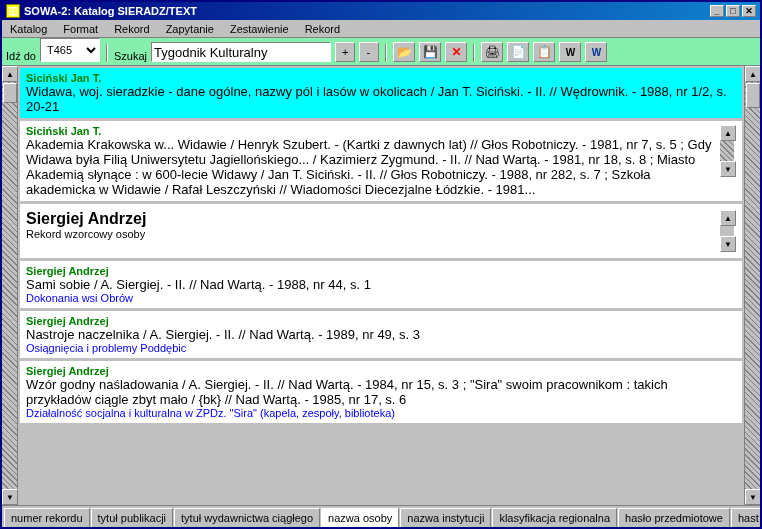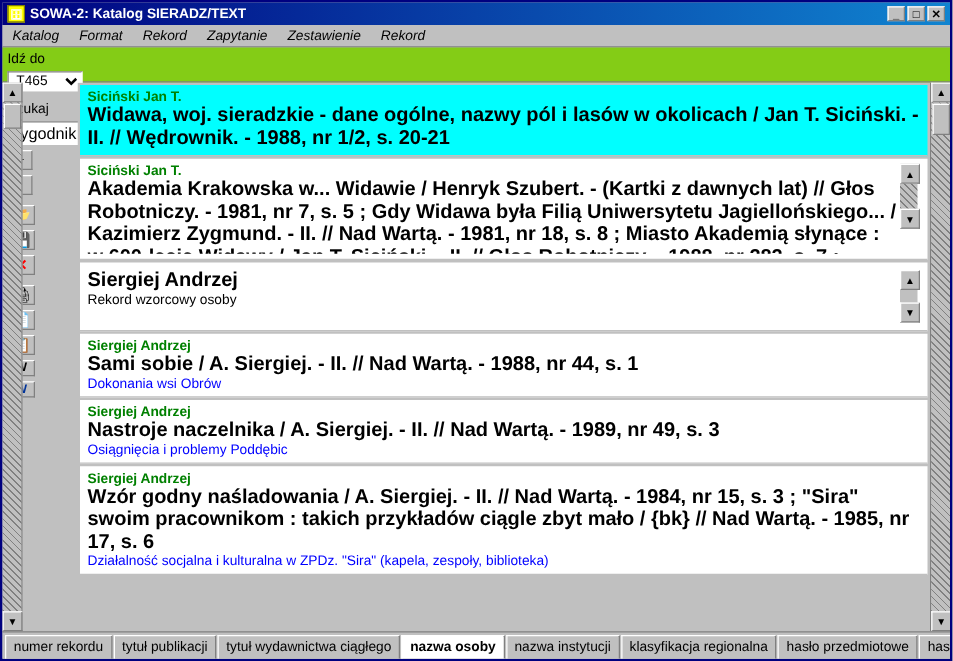--- a/index.html
+++ b/index.html
@@ -66,33 +66,31 @@
       gap: 8px;
       height: 18px;
       align-items: center;
     }
     .menu-item {
       font-size: 11px;
       cursor: pointer;
       padding: 1px 4px;
       text-decoration: none;
       color: black;
-      font-style: italic;
     }
 
     
     .toolbar {
-      background: #84cc16;
+      background: #86efac;
       padding: 3px 4px;
       display: flex;
-      align-items: flex-start;
+      align-items: flex-end;
       gap: 4px;
       height: 28px;
       border-bottom: 1px solid #808080;
-      flex-direction: column;
     }
     .toolbar-btn {
       background: #c0c0c0;
       border: 1px solid;
       border-color: #ffffff #808080 #808080 #ffffff;
       padding: 1px 6px;
       font-size: 11px;
       cursor: pointer;
       height: 20px;
       display: flex;
@@ -153,23 +151,22 @@
     }
     .record-entry.highlighted {
       background: cyan;
     }
     .record-author {
       color: #008000;
       font-weight: bold;
       font-size: 11px;
     }
     .record-title {
-      font-size: 16px;
+      font-size: 13px;
       color: black;
-      font-weight: bold;
     }
     .record-link {
       color: blue;
       font-size: 11px;
     }
 
     
     .bottom-tabs {
       height: 22px;
       background: #c0c0c0;
@@ -188,21 +185,21 @@
       padding: 0 6px;
       font-size: 11px;
       cursor: pointer;
       white-space: nowrap;
       height: 19px;
       display: flex;
       align-items: center;
     }
     .tab.active {
       background: white;
-      font-weight: bold;
+      font-weight: normal;
     }
     .small-scroll-btn {
       width: 16px;
       height: 16px;
       background: #c0c0c0;
       border: 1px solid;
       border-color: #ffffff #808080 #808080 #ffffff;
       font-size: 8px;
       display: flex; align-items: center; justify-content: center;
       cursor: pointer;
@@ -260,21 +257,21 @@
   <div class="main-area" style="flex:1;display:flex;overflow:hidden;">
 
     <div style="display:flex;flex-direction:column;width:16px;background:#c0c0c0;border-right:1px solid #808080;">
       <div class="small-scroll-btn">▲</div>
       <div style="flex:1;background:repeating-linear-gradient(45deg,#808080,#808080 1px,#c0c0c0 1px,#c0c0c0 4px);">
         <div style="width:14px;height:20px;background:#c0c0c0;border:1px solid;border-color:#ffffff #808080 #808080 #ffffff;margin:1px;"></div>
       </div>
       <div class="small-scroll-btn">▼</div>
     </div>
 
-    <div style="flex:1;display:flex;flex-direction:column;overflow:hidden;margin-left:44px;">
+    <div style="flex:1;display:flex;flex-direction:column;overflow:hidden;">
 
       <div style="flex:1;overflow-y:auto;background:#c0c0c0;">
 
         <div class="record-entry highlighted" style="margin:2px;padding:4px 6px;background:cyan;">
           <div class="record-author">Siciński Jan T.</div>
           <div class="record-title">Widawa, woj. sieradzkie - dane ogólne, nazwy pól i lasów w okolicach / Jan T. Siciński. - II. // Wędrownik. - 1988, nr 1/2, s. 20-21</div>
         </div>
 
         <div class="record-entry" style="margin:2px;padding:4px 6px;background:white;position:relative;">
           <div style="display:flex;align-items:flex-start;">

